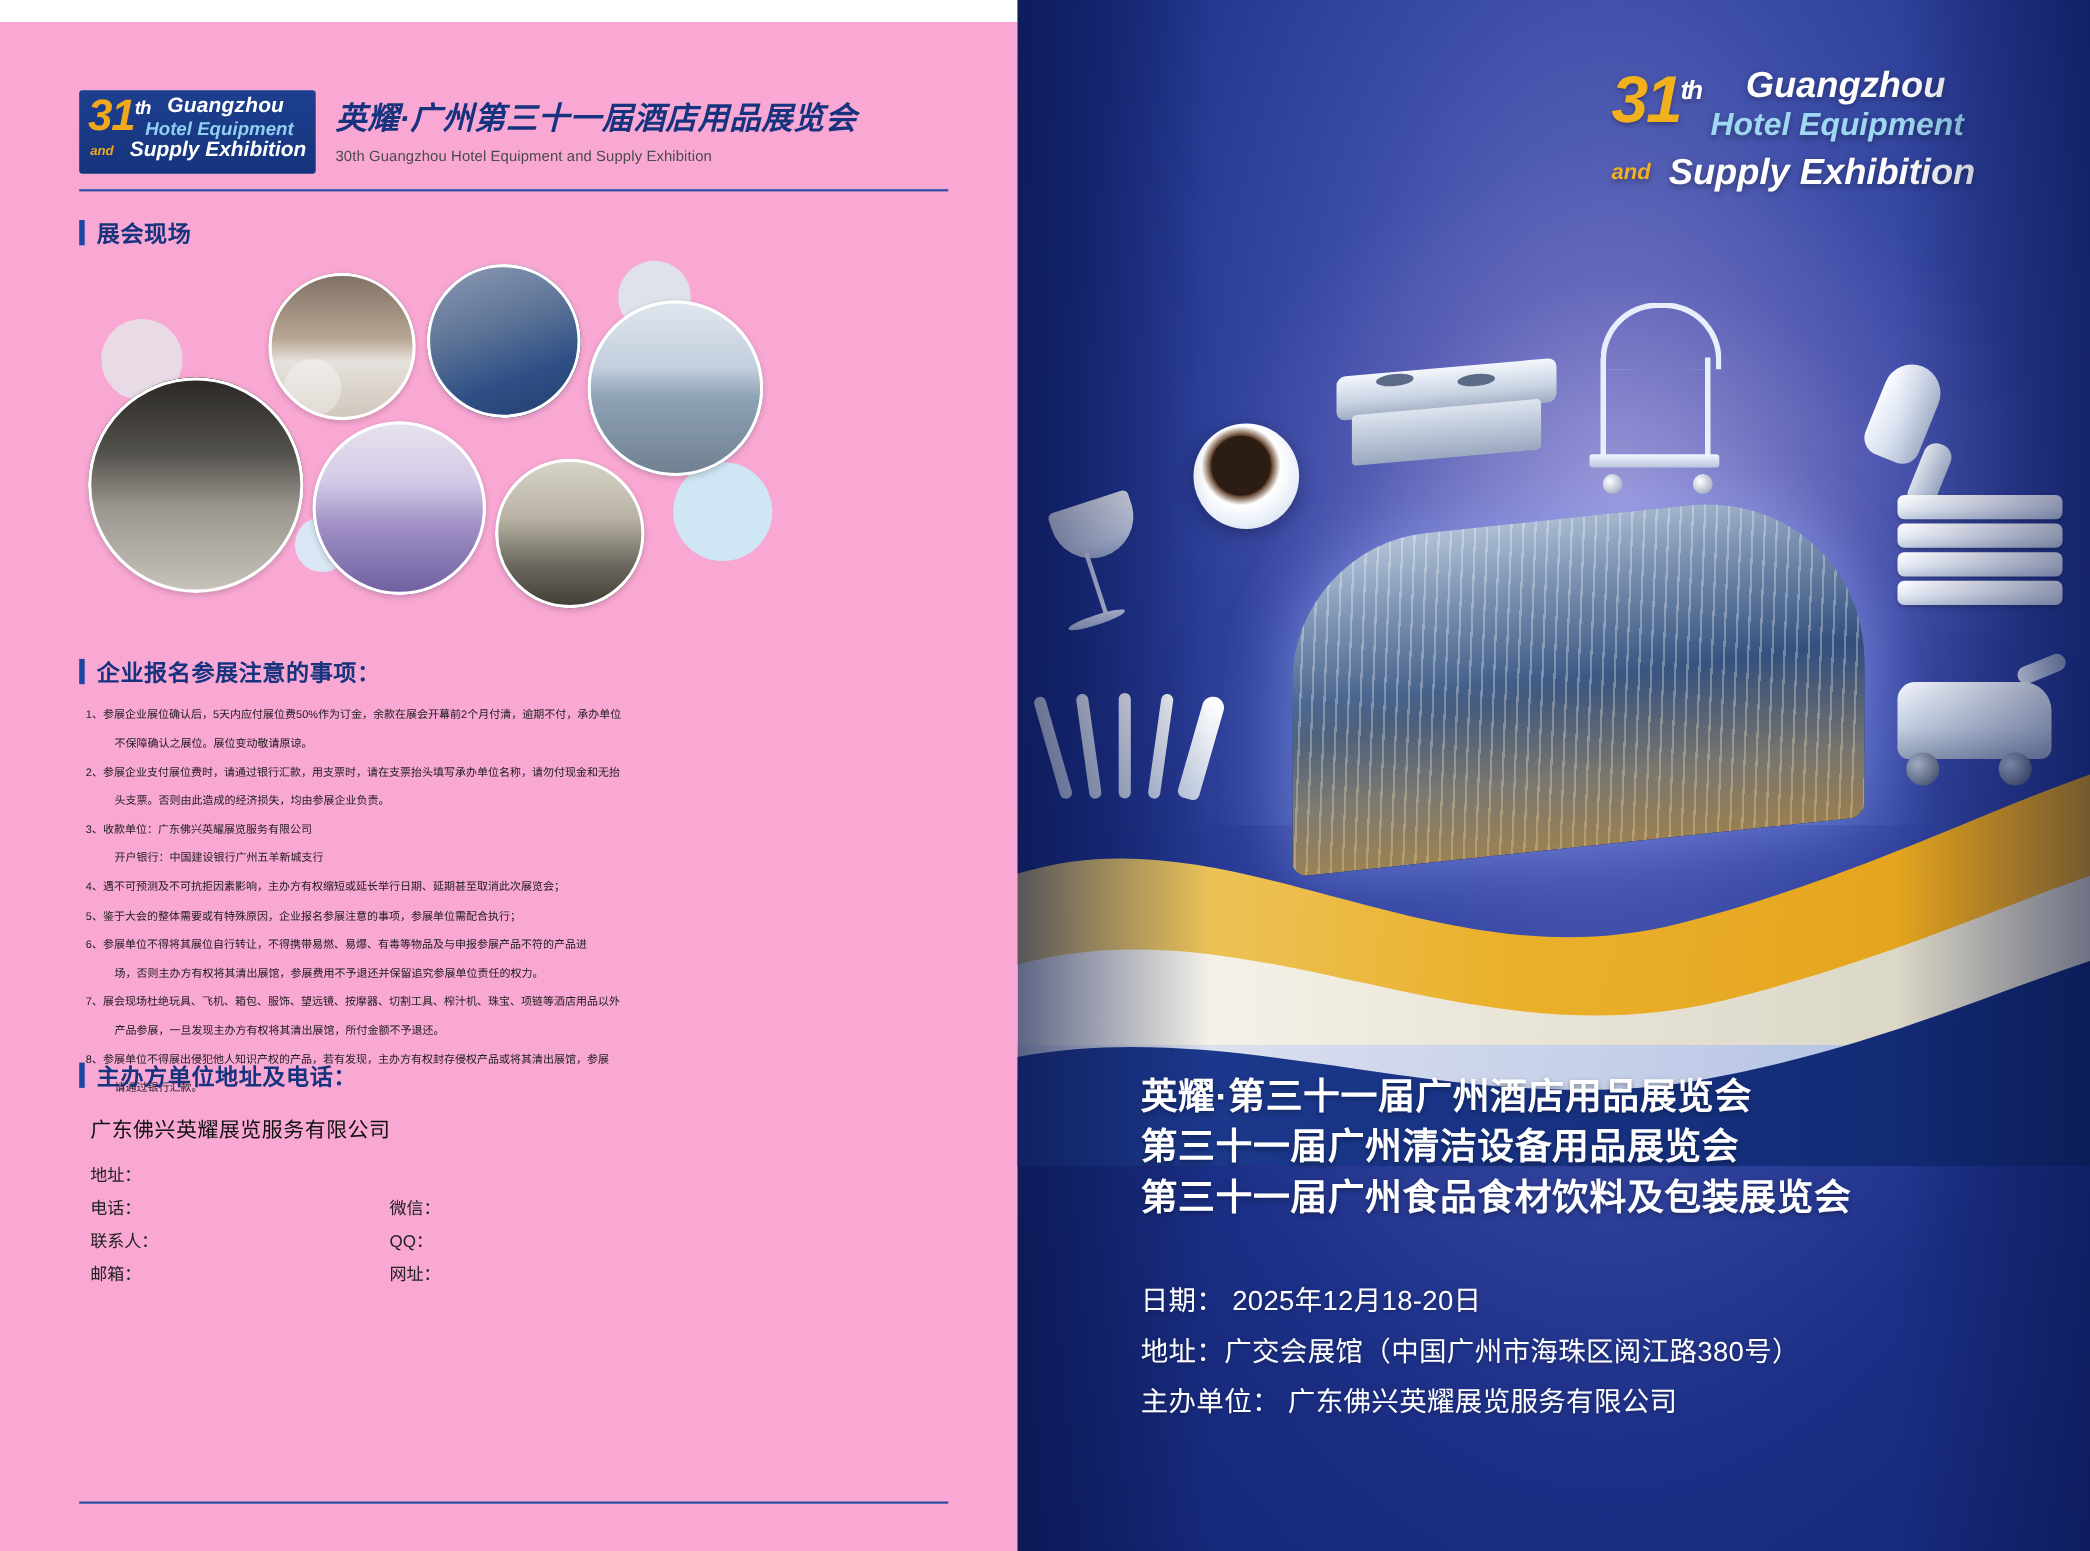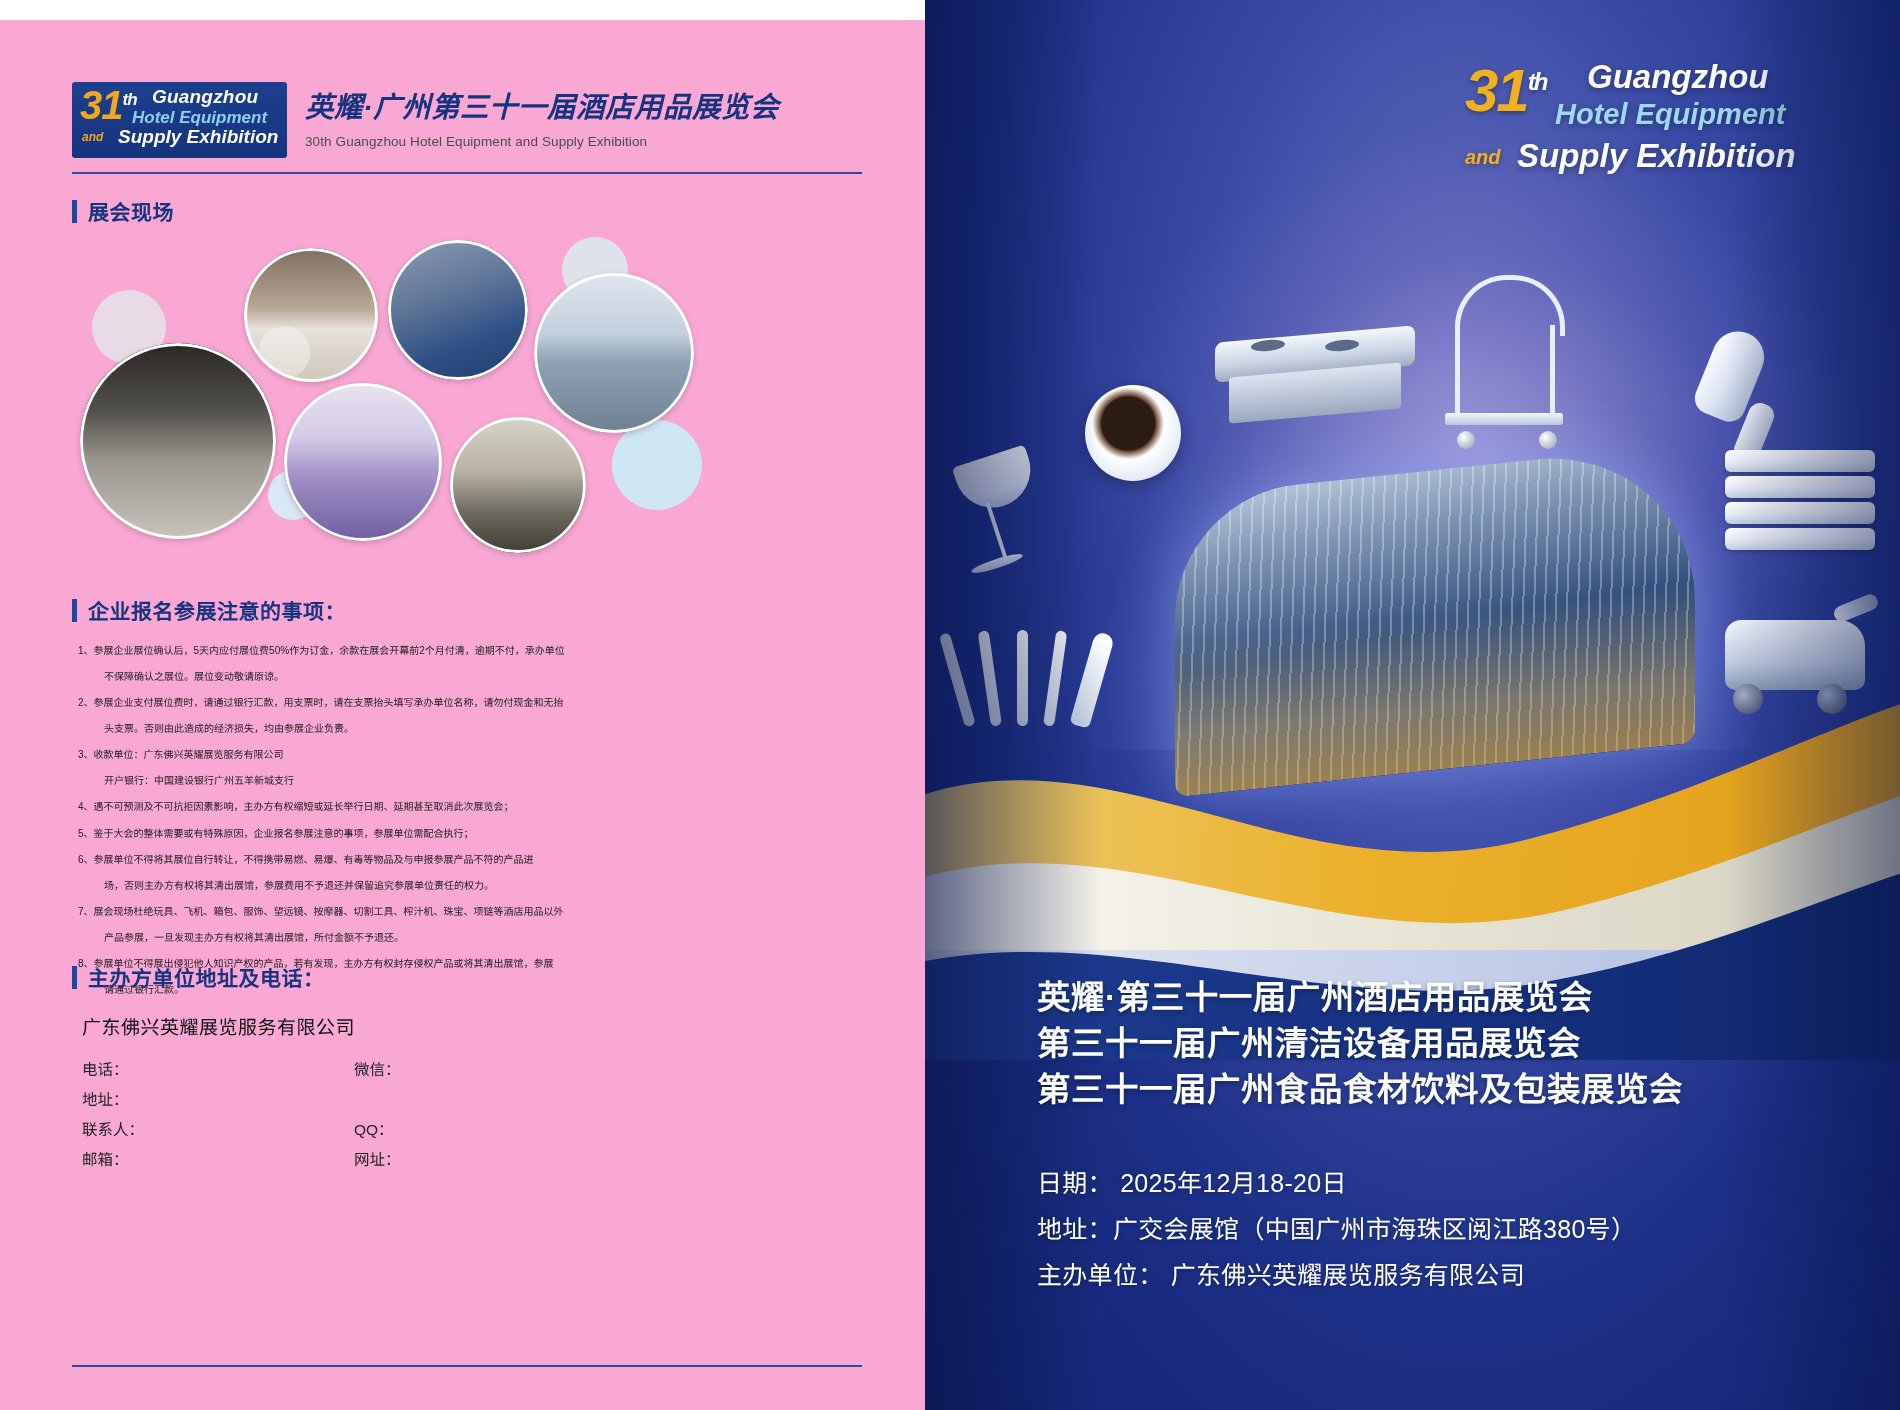--- a/index.html
+++ b/index.html
@@ -643,26 +643,26 @@
         </ol>
     </div>
 
     <div class="sec-head org-head">
       <div class="bar"></div>
       <div class="txt">主办方单位地址及电话：</div>
     </div>
     <div class="org-company">广东佛兴英耀展览服务有限公司</div>
     <div class="org-fields" id="contact-fields">
         <div class="row">
+          <div class="c1">地址：</div>
+          <div class="c2"></div>
+        </div>
+        <div class="row">
           <div class="c1">电话：</div>
           <div class="c2">微信：</div>
-        </div>
-        <div class="row">
-          <div class="c1">地址：</div>
-          <div class="c2"></div>
         </div>
         <div class="row">
           <div class="c1">联系人：</div>
           <div class="c2">QQ：</div>
         </div>
         <div class="row">
           <div class="c1">邮箱：</div>
           <div class="c2">网址：</div>
         </div>
       </div>

